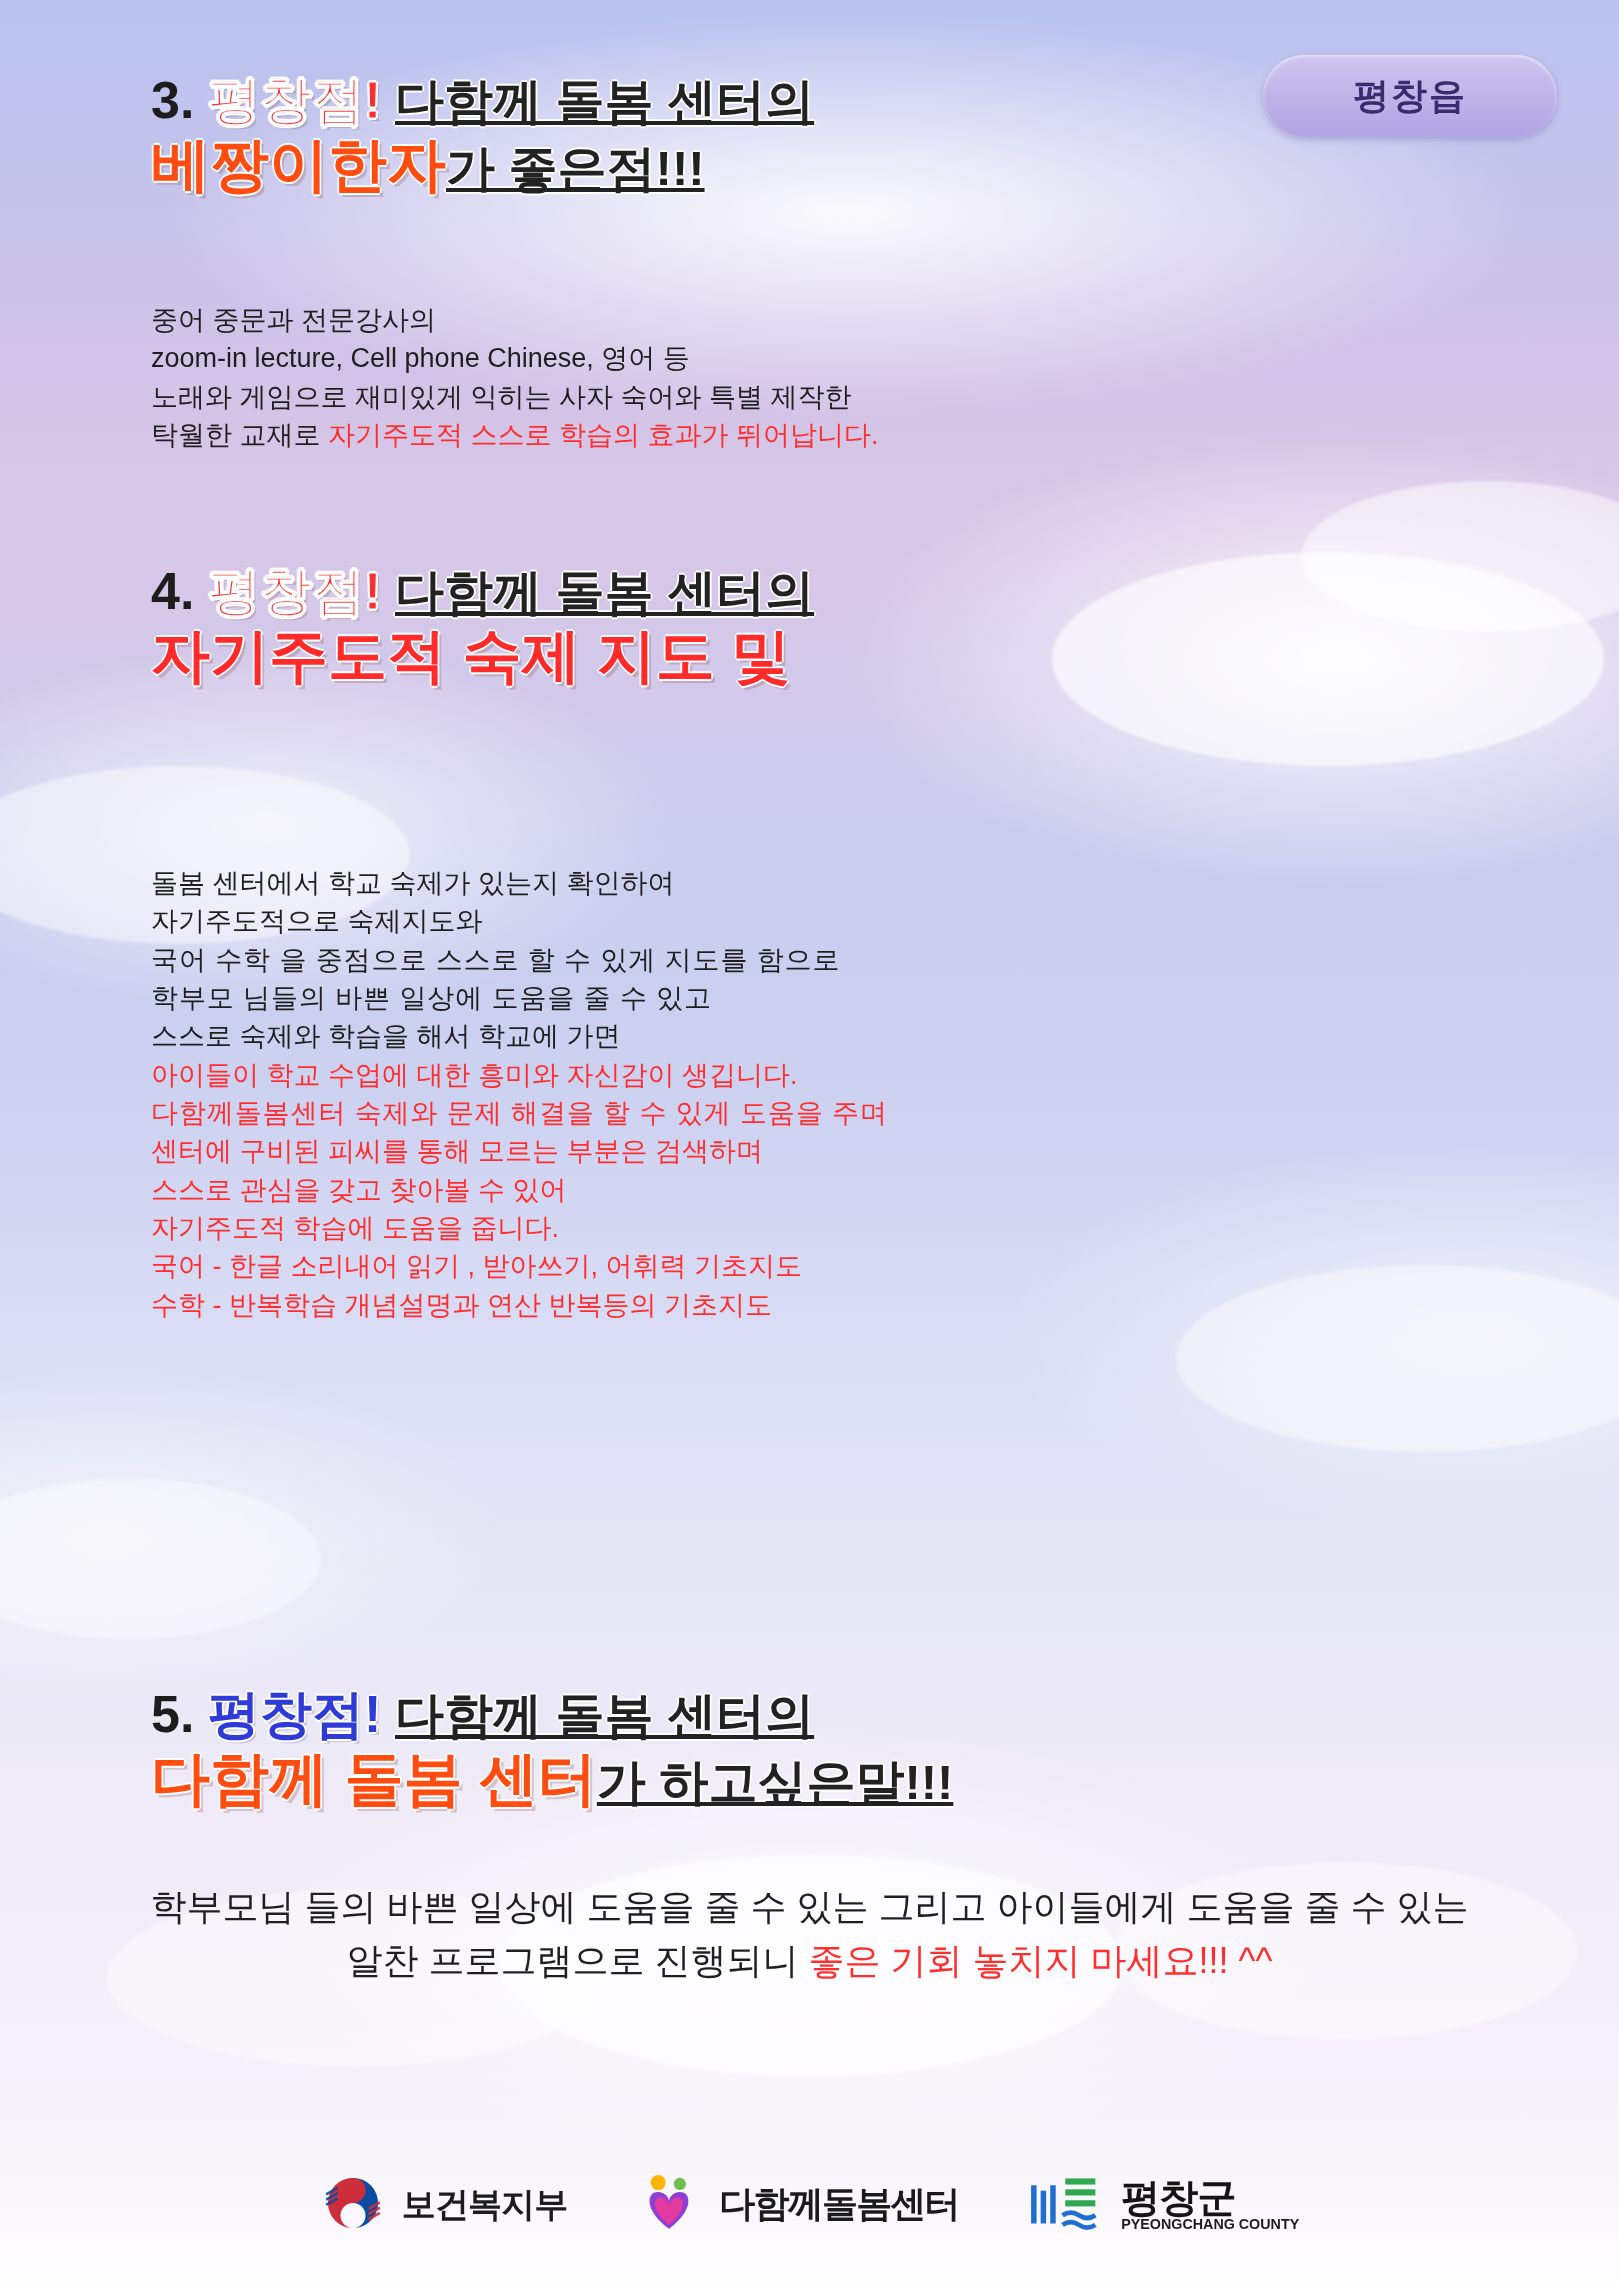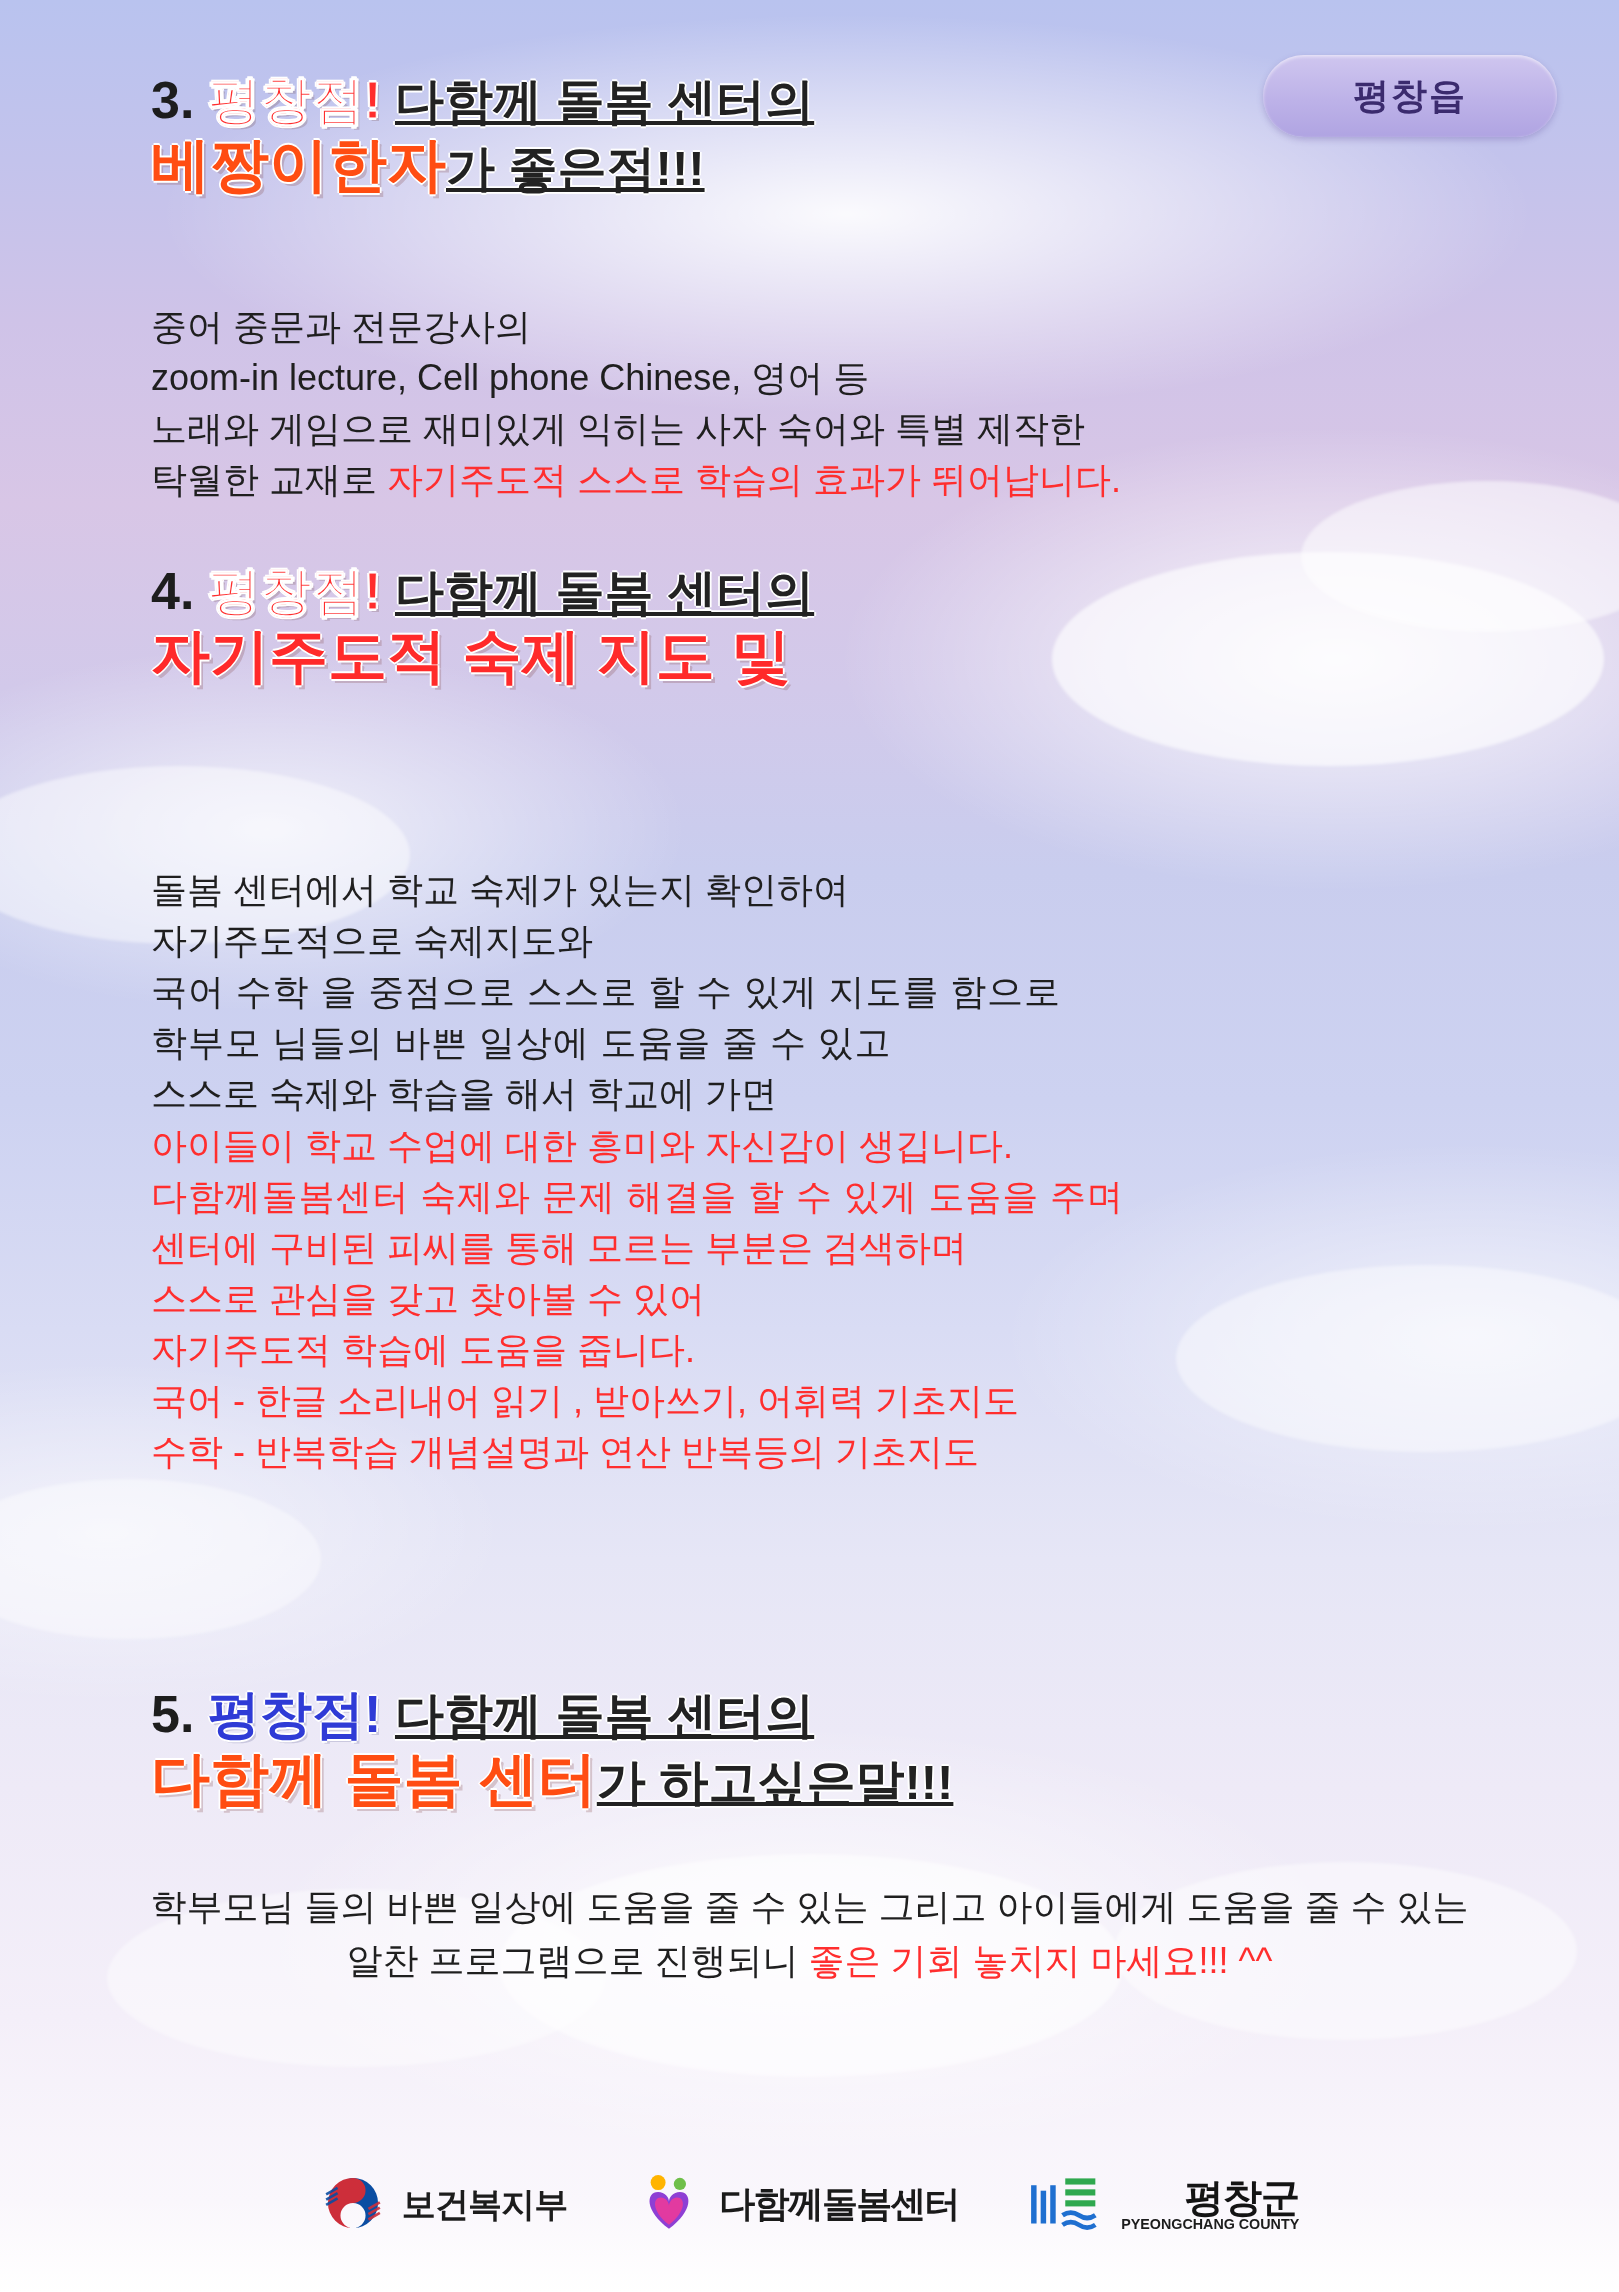--- a/index.html
+++ b/index.html
@@ -128,21 +128,21 @@
   .big-orange {
     color: #ff4d12;
     font-size: 59px;
     text-shadow:
       1.8px 0 0 #fff, -1.8px 0 0 #fff, 0 1.8px 0 #fff, 0 -1.8px 0 #fff,
       3.6px 3.6px 0 rgba(130,70,70,0.25);
   }
 
   
   .body-line {
-    font-size: 36px;
+    font-size: 27px;
     line-height: 1.42;
     color: #1f1f1f;
     white-space: nowrap;
   }
   .body-line.red {
     color: #ff2e2e;
   }
   .body-line.spaced {
     letter-spacing: 0.9px;
   }
@@ -223,21 +223,21 @@
     text-align: center;
   }
   .pc-logo-wrap {
     display: flex;
     align-items: center;
     gap: 12.5px;
   }
   .pc-county-text {
     display: flex;
     flex-direction: column;
-    align-items: flex-end;
+    align-items: flex-start;
     line-height: 1.0;
   }
   .pc-county-text .main {
     font-size: 39px;
     font-weight: bold;
     color: #141414;
     letter-spacing: -0.9px;
   }
   .dh-text {
     font-size: 36px;

